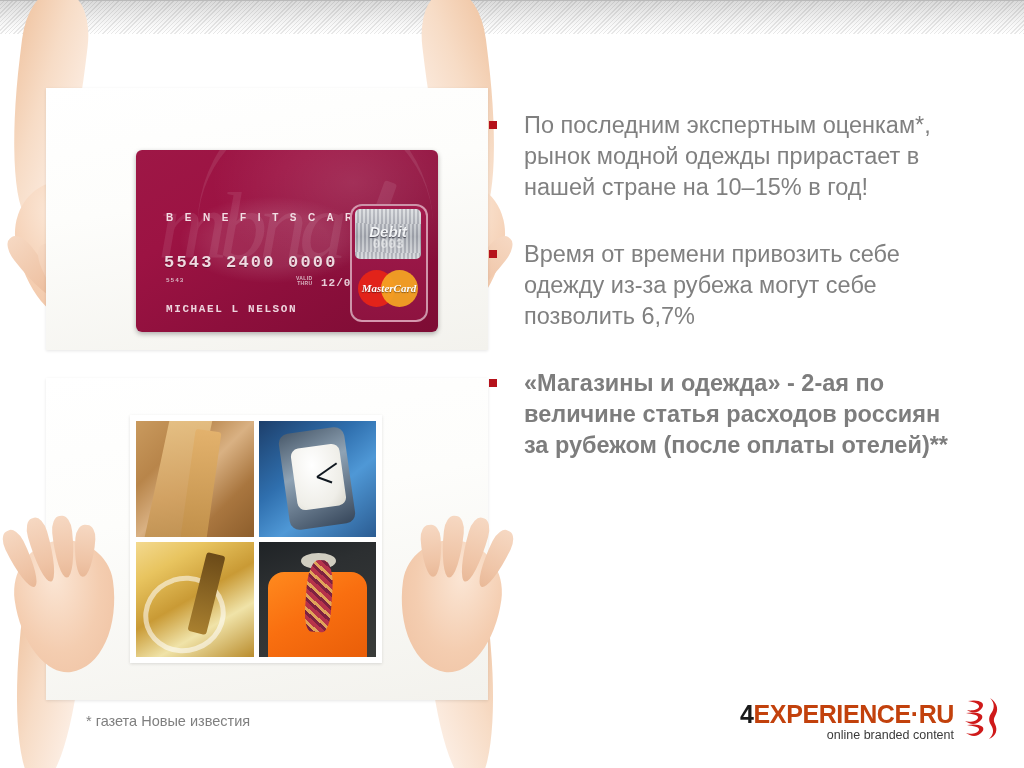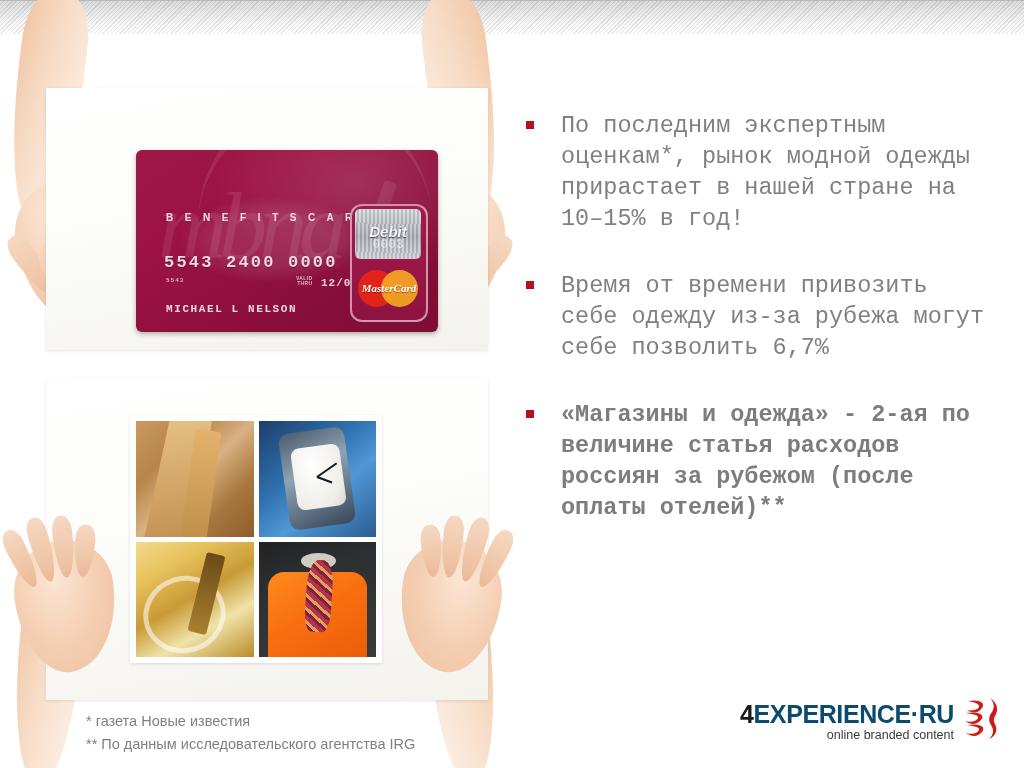--- a/index.html
+++ b/index.html
@@ -228,21 +228,21 @@
      background:#d0cdc0;border-radius:50%;}
 
   
   .footnotes{
     position:absolute;left:86px;top:710px;width:470px;z-index:6;
     color:#7f7f7f;font-size:14.5px;line-height:23px;
   }
 
   
   .content{
-    position:absolute;left:515px;top:110px;width:470px;z-index:5;font-family:Liberation Mono, monospace;
+    position:absolute;left:478px;top:110px;width:470px;z-index:5;
   }
   .bullet-row{display:flex;align-items:flex-start;margin-bottom:36px;}
   .bullet-row:last-child{margin-bottom:0;}
   .bullet-mark{
     flex:0 0 auto;width:8px;height:8px;background:#b5121b;
     margin:11px 27px 0 11px;
   }
   .bullet-text{
     flex:1 1 auto;color:#808080;font-size:23.5px;line-height:31px;
   }
@@ -252,21 +252,21 @@
   .brand{
     position:absolute;right:22px;bottom:20px;z-index:7;
     display:flex;align-items:center;
   }
   .brand-words{display:flex;flex-direction:column;align-items:flex-end;}
   .brand-main{
     font-size:25px;font-weight:700;letter-spacing:-.4px;line-height:26px;
     white-space:nowrap;
   }
   .brand-4{color:#1a1a1a;}
-  .brand-rest{color:#0c4a6e;margin-top:40px;}
+  .brand-rest{color:#c2410c;margin-top:40px;}
   .brand-tag{
     font-size:12.5px;color:#3a3a3a;line-height:15px;margin-top:1px;
     white-space:nowrap;
   }
   .brand-mark{margin-left:8px;margin-bottom:4px;}
 </style>
 </head>
 <body>
 
 <div class="top-band"></div>
@@ -352,21 +352,20 @@
             <div class="nk"></div>
             <div class="sc"></div>
         </div>
       </div>
     </div>
   </div>
 </div>
 
 <div class="footnotes">
   <div>* газета Новые известия</div>
-  <div>** По данным исследовательского агентства IRG</div>
 </div>
 
 <div class="content">
 
   <div class="bullet-row">
     <div class="bullet-mark"></div>
     <div class="bullet-text">По последним экспертным оценкам*, рынок модной одежды прирастает в нашей стране на 10–15% в год!</div>
   </div>
 
   <div class="bullet-row">

